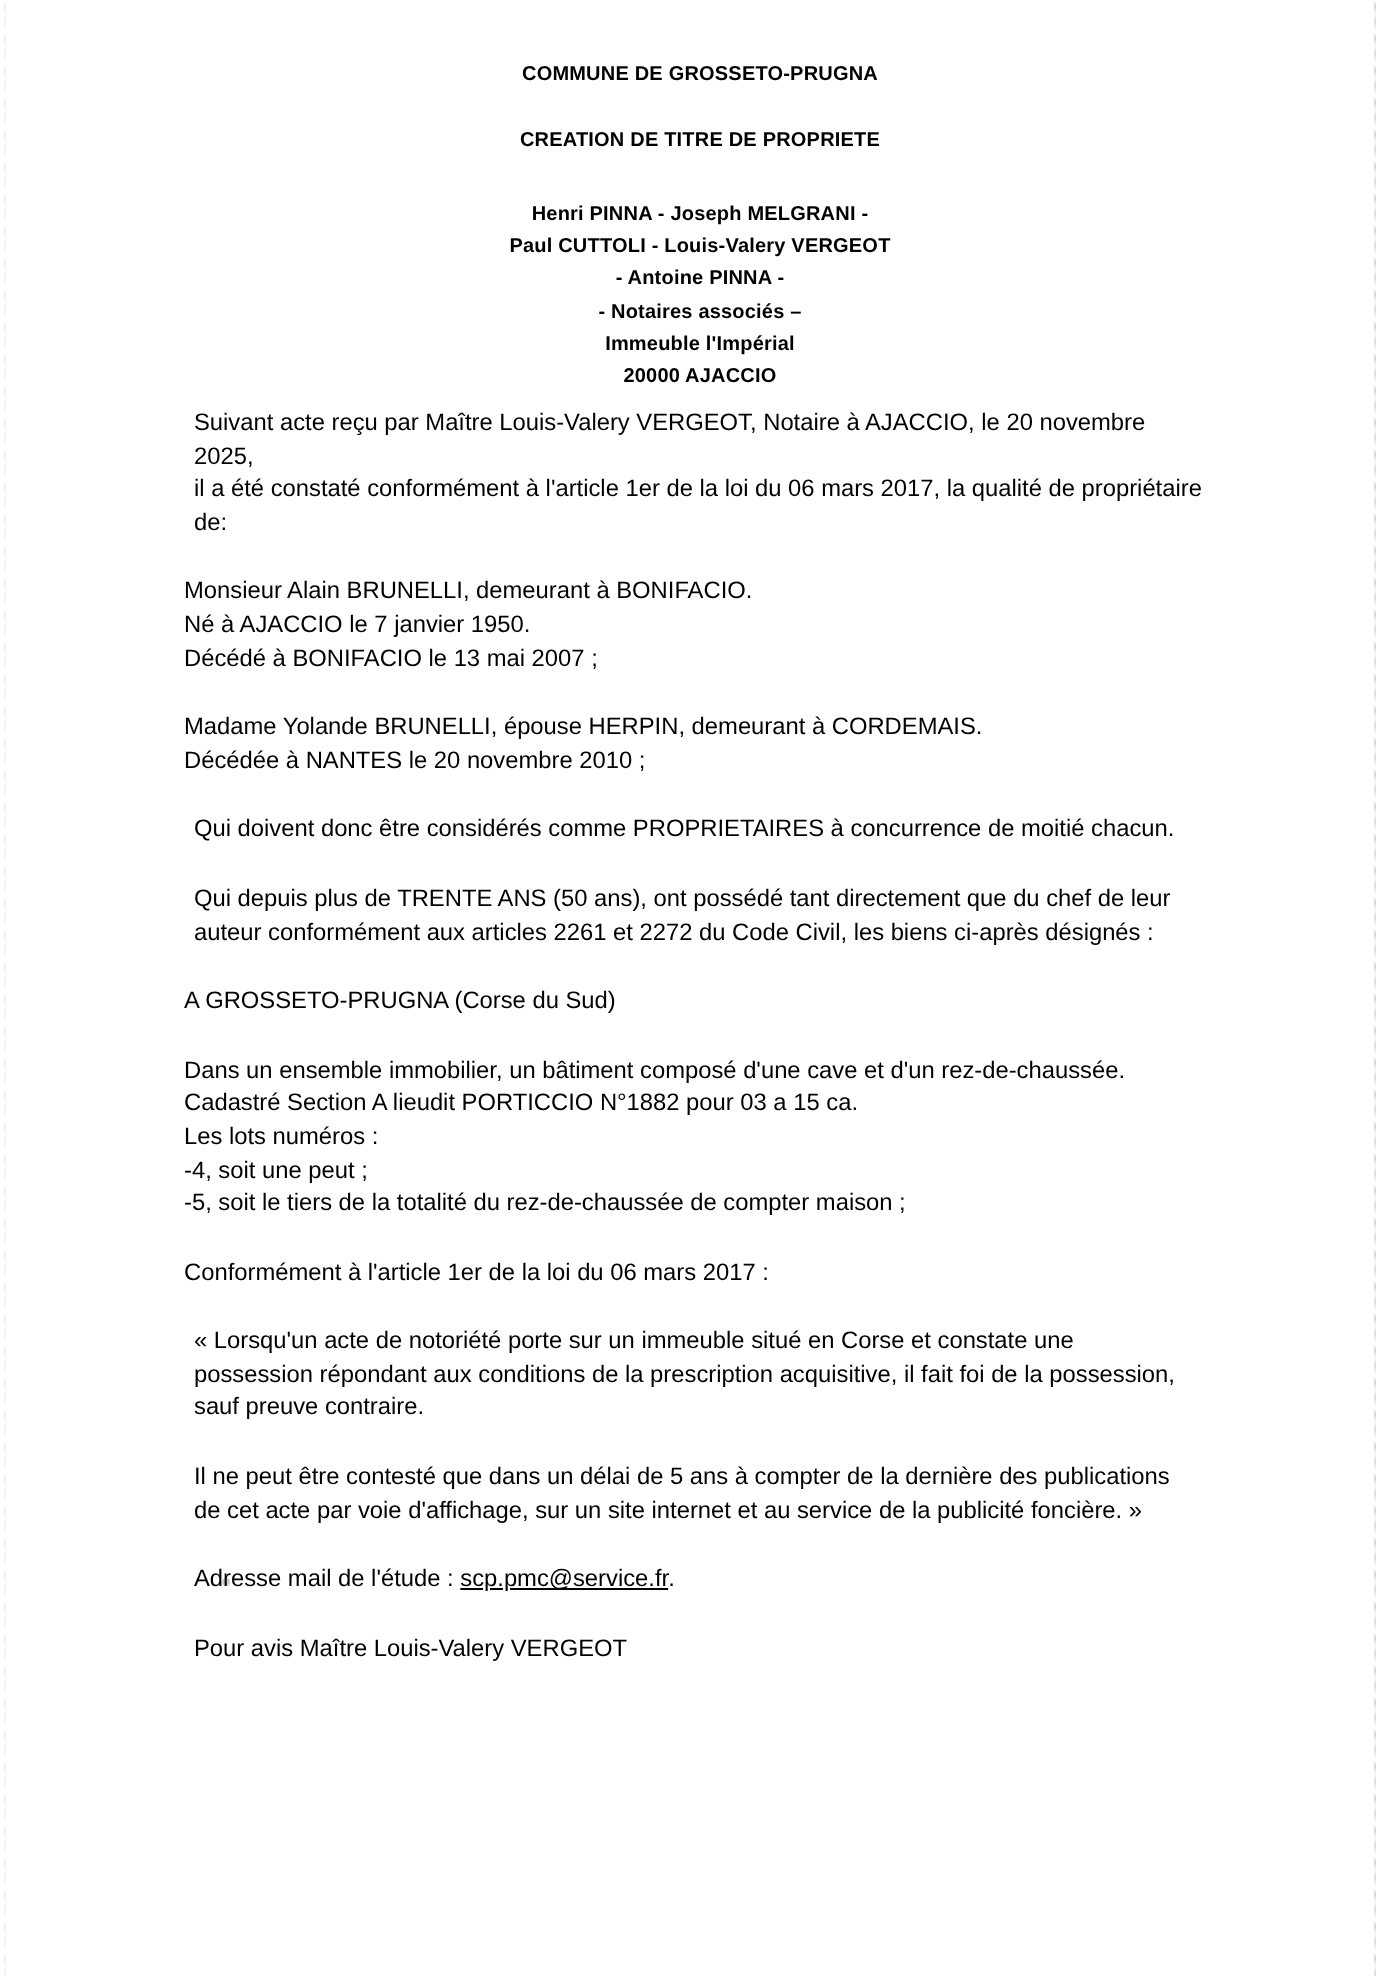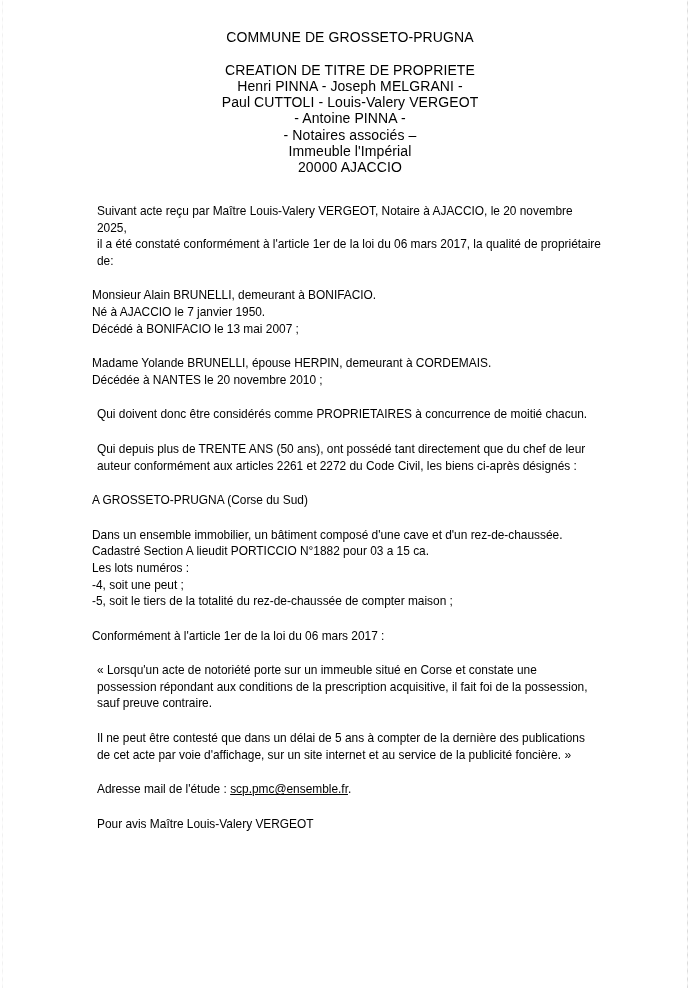--- a/index.html
+++ b/index.html
@@ -48,28 +48,28 @@
 
   
   .letterhead {
     position: absolute;
     left: 0;
     right: 0;
     top: 30px;
     text-align: center;
   }
   .lh-line {
-    font-weight: normal;
-    font-size: 14px;
+    font-weight: bold;
+    font-size: 10px;
     line-height: 15.5px;
     letter-spacing: .1px;
     white-space: pre;
   }
   .lh-title1 { margin-bottom: 17px; }
-  .lh-title2 { }
+  .lh-title2 { margin-bottom: 22px; }
   .lh-name   { line-height: 16.2px; }
 
   
   .body-copy {
     position: absolute;
     left: 92px;
     top: 203px;
     width: 512px;
     font-size: 11.9px;
     line-height: 16.6px;
@@ -152,20 +152,20 @@
     <span class="line">possession répondant aux conditions de la prescription acquisitive, il fait foi de la possession,</span>
     <span class="line">sauf preuve contraire.</span>
   </p>
 
   <p class="para indent gap-lg">
     <span class="line">Il ne peut être contesté que dans un délai de 5 ans à compter de la dernière des publications</span>
     <span class="line">de cet acte par voie d'affichage, sur un site internet et au service de la publicité foncière. »</span>
   </p>
 
   <p class="para indent gap-lg">
-    <span>Adresse mail de l'étude : </span><a class="email-link" href="#">scp.pmc@ensemble.fr</a><span>.</span>
+    <span>Adresse mail de l'étude : </span><a class="email-link" href="#">scp.pmc@service.fr</a><span>.</span>
   </p>
 
   <p class="para tight indent">
     <span class="line">Pour avis Maître Louis-Valery VERGEOT</span>
   </p>
 
 </div>
 
 </body></html>

